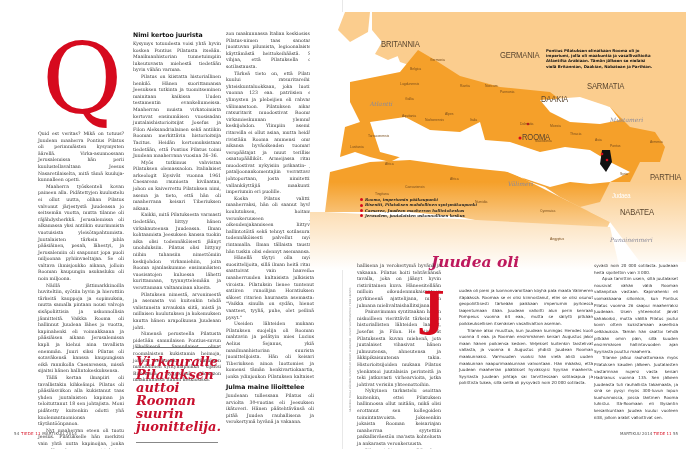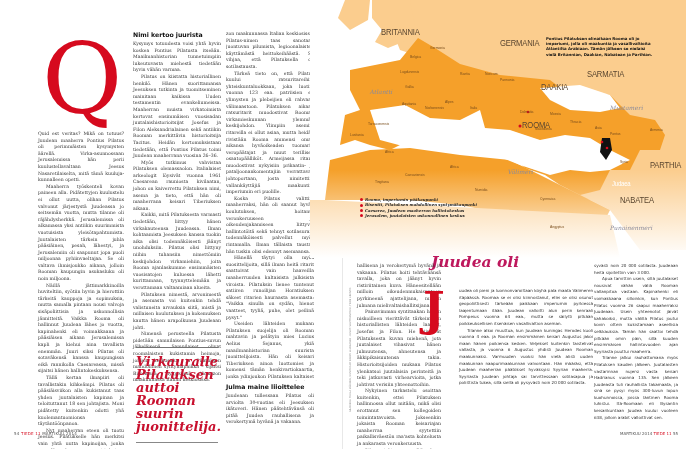--- a/index.html
+++ b/index.html
@@ -14,21 +14,21 @@
   .col p.first{text-indent:0;}
   .c1{left:38px;top:131px;width:86px;}
   .c2{left:133px;top:31px;width:88px;}
   .c3{left:226px;top:31px;width:88px;}
   .subhead{font-family:"DejaVu Sans",sans-serif;font-weight:bold;font-size:6.2px;line-height:8px;color:#111;margin:0 0 2px 0;}
   .pull{position:absolute;left:136px;top:347px;width:82px;border-top:1px solid #737373;border-bottom:1px solid #888;padding:7px 0 9px 0;font-family:"DejaVu Serif",serif;font-style:italic;font-weight:bold;font-size:13px;line-height:13px;color:#c8102e;}
   .c3b{left:226px;top:383px;width:88px;}
   .footer-l{position:absolute;left:14px;top:431px;font-family:"DejaVu Sans",sans-serif;font-size:4px;color:#555;letter-spacing:.2px;}
   .footer-l .brand,.footer-r .brand{color:#d60a1e;}
 
-  .map{position:absolute;left:310px;top:0;width:376px;height:258px;overflow:hidden;background:#fff;}
+  .map{position:absolute;left:310px;top:12px;width:376px;height:258px;overflow:hidden;background:#fff;}
   .map svg{position:absolute;left:0;top:0;}
   .maplabel{position:absolute;font-family:"Liberation Sans",sans-serif;color:#6b4a2a;white-space:nowrap;}
   .bigl{font-size:9px;letter-spacing:-.2px;transform:scaleX(.85);transform-origin:left;color:#5a4630;}
   .sea{font-family:"DejaVu Serif",serif;font-style:italic;color:#8a8a9a;font-size:6px;}
   .prov{font-size:3.4px;color:#7a4e1c;}
   .caption{position:absolute;left:546px;top:36px;width:108px;font-family:"DejaVu Sans",sans-serif;font-size:3.9px;line-height:5.2px;color:#111;font-weight:bold;}
   .legend{position:absolute;left:360px;top:197px;font-family:"DejaVu Serif",serif;font-style:italic;font-weight:bold;font-size:3.9px;line-height:5.3px;color:#222;}
   .legend .dot{display:inline-block;width:3px;height:3px;border-radius:50%;background:#d60a1e;margin-right:2px;vertical-align:middle;}
   .photocredit{position:absolute;left:349px;top:262px;width:4px;height:150px;font-family:"DejaVu Sans",sans-serif;font-size:2.4px;color:#888;writing-mode:vertical-rl;transform:rotate(180deg);white-space:nowrap;}
 

